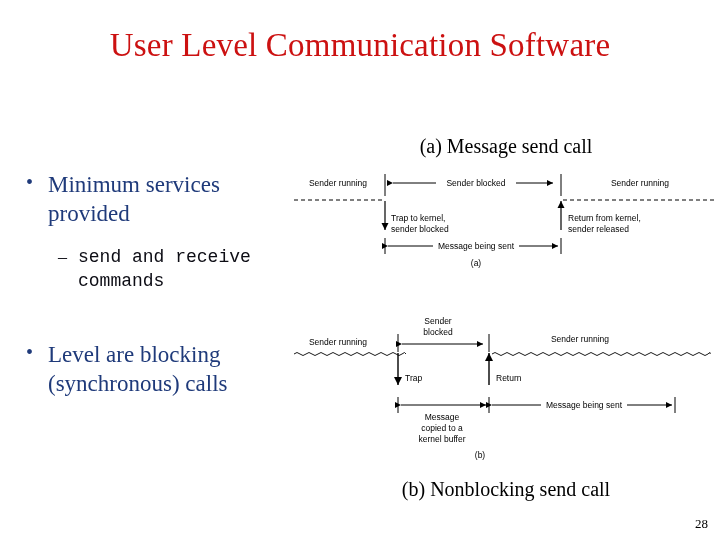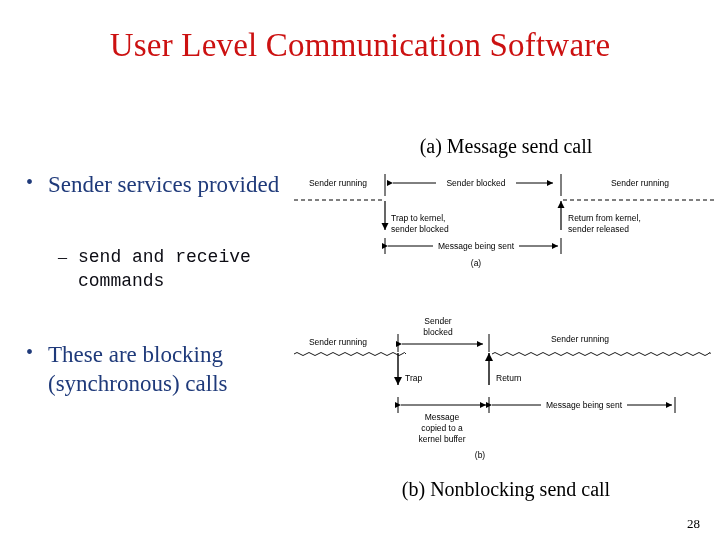--- a/index.html
+++ b/index.html
@@ -90,54 +90,54 @@
   .diagram {
     position: absolute;
   }
   #diagram-a { left: 292px; top: 168px; width: 424px; height: 102px; }
   #diagram-b { left: 292px; top: 312px; width: 424px; height: 152px; }
   .diagram svg { display: block; }
 
   
   #page-number {
     position: absolute;
-    right: 20px;
+    right: 12px;
     bottom: 8px;
     color: #000000;
     font-size: 13px;
     font-family: "Liberation Serif", "DejaVu Serif", serif;
   }
 </style>
 </head>
 <body>
 
 <div id="slide">
 
   <div id="slide-title">User Level Communication Software</div>
 
   <div class="fig-caption" id="caption-a">(a) Message send call</div>
 
   <div class="bullet-block" id="bullet-1">
     <div class="bullet-row">
       <span class="bullet-dot">•</span>
-      <span class="bullet-text">Sender services provided</span>
+      <span class="bullet-text">Minimum services provided</span>
     </div>
   </div>
 
   <div class="sub-block">
     <div class="sub-row">
       <span class="sub-dash">–</span>
       <span class="sub-text">send and receive commands</span>
     </div>
   </div>
 
   <div class="bullet-block" id="bullet-2">
     <div class="bullet-row">
       <span class="bullet-dot">•</span>
-      <span class="bullet-text">These are blocking (synchronous) calls</span>
+      <span class="bullet-text">Level are blocking (synchronous) calls</span>
     </div>
   </div>
 
   <div class="diagram" id="diagram-a">
     <svg width="424" height="102" viewBox="0 0 424 102" xmlns="http://www.w3.org/2000/svg">
       <defs>
         <marker id="ah-a" markerWidth="7" markerHeight="7" refX="6" refY="3" orient="auto" markerUnits="strokeWidth">
           <path d="M0,0 L6,3 L0,6 z" fill="#000"></path>
         </marker>
       </defs>

